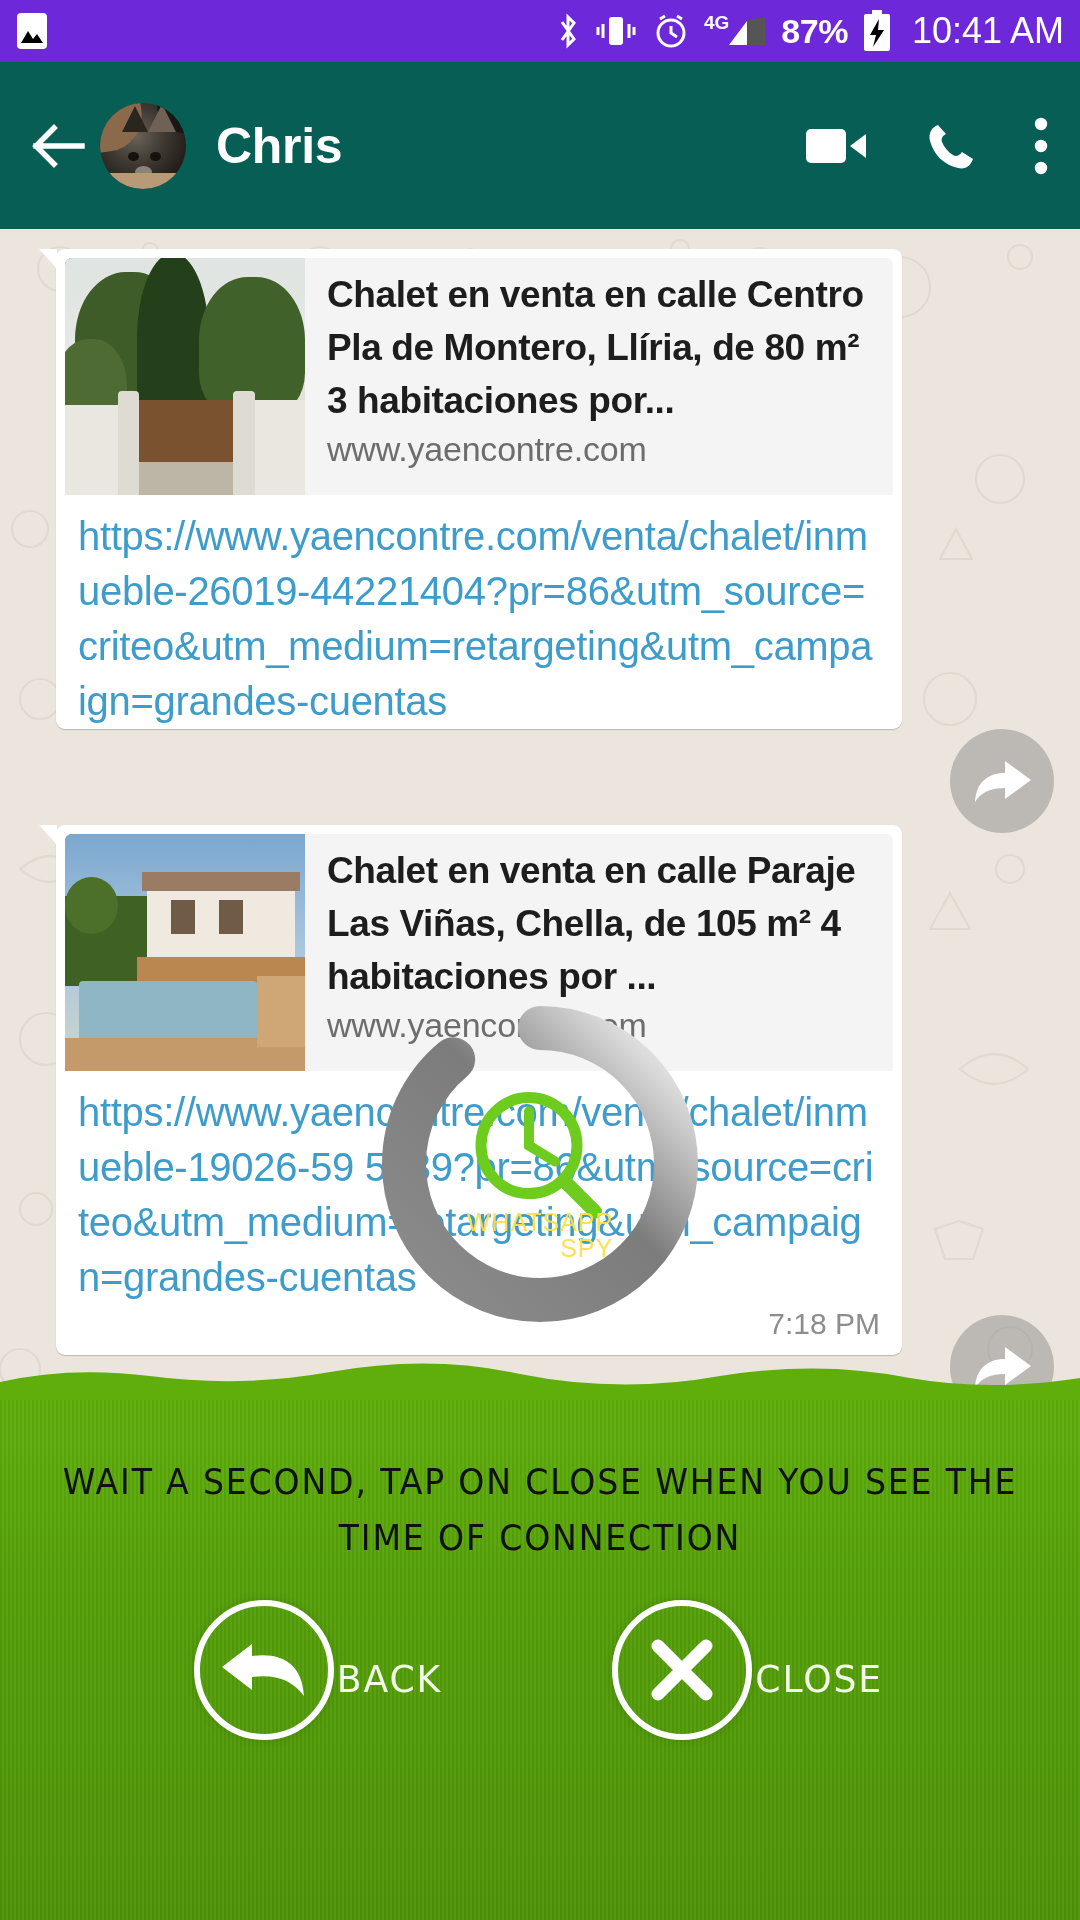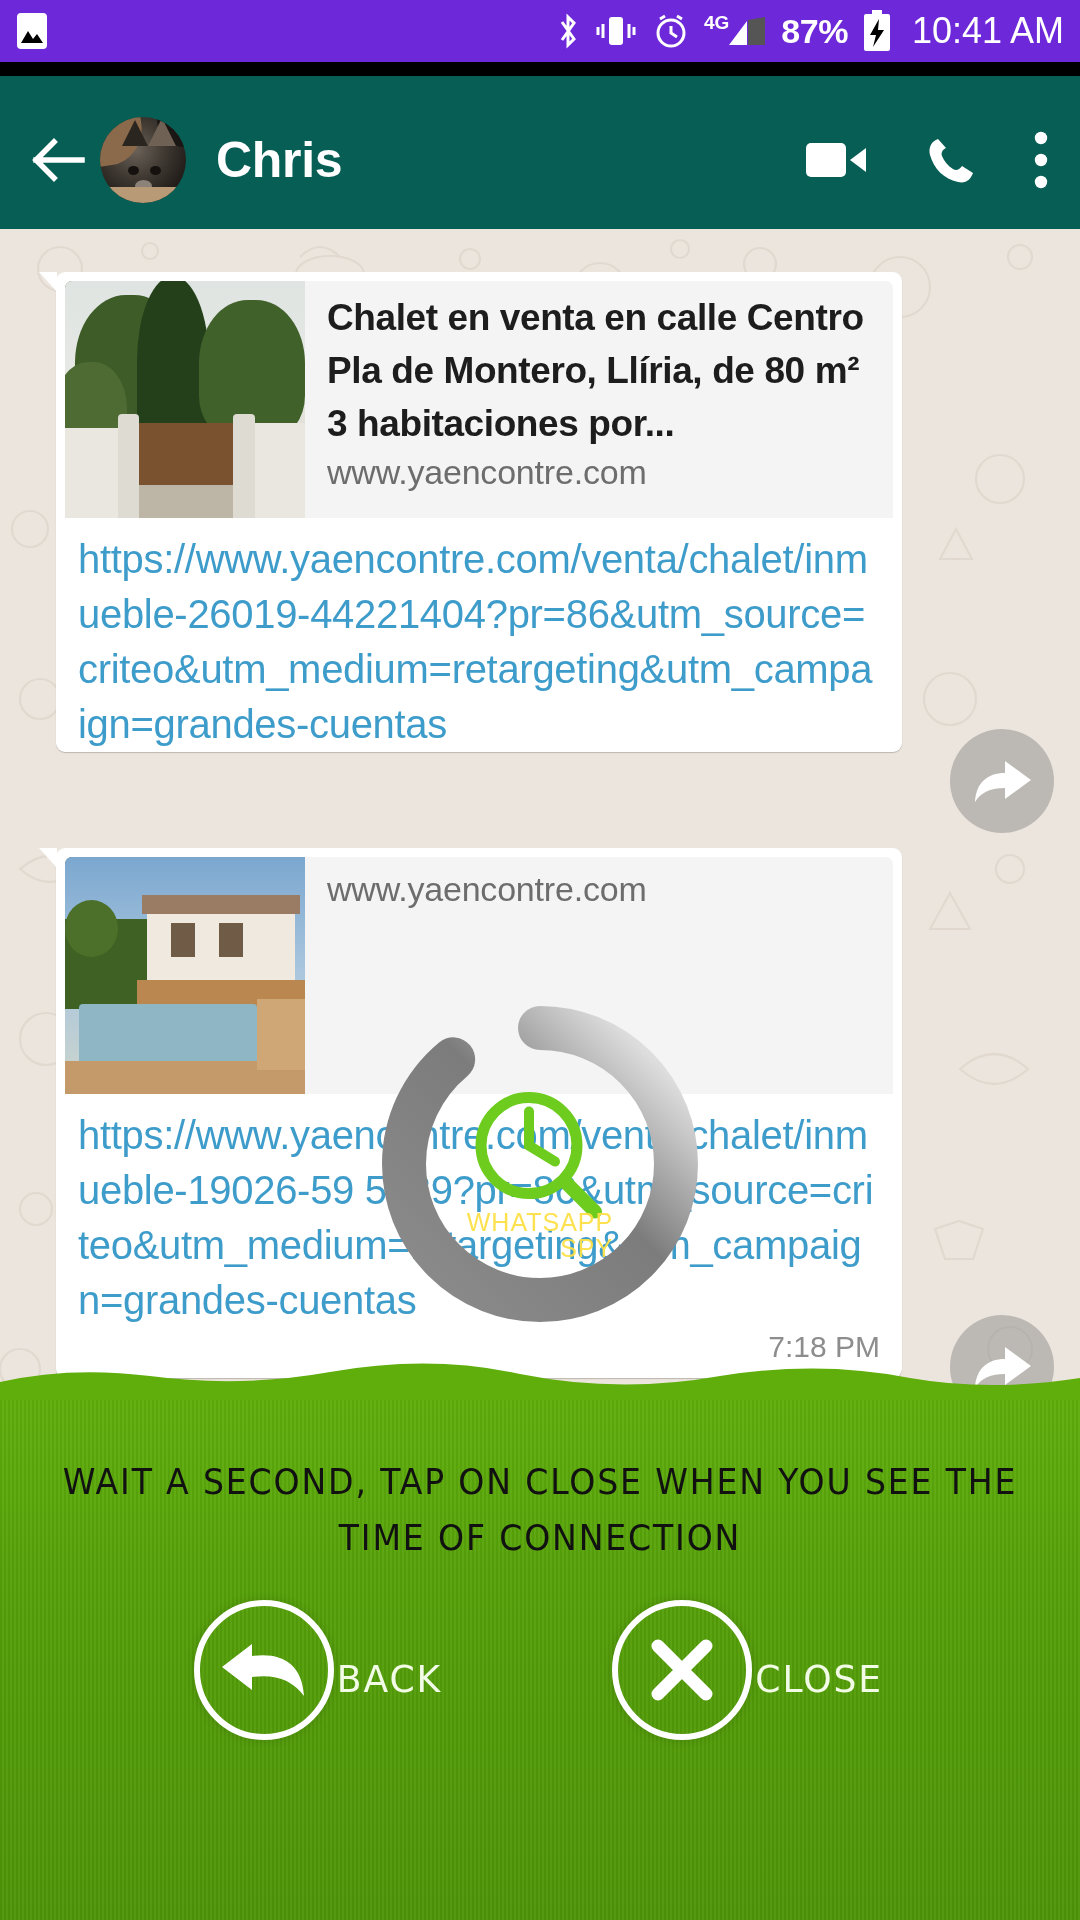--- a/index.html
+++ b/index.html
@@ -13,21 +13,21 @@
   }
   .sb-left{ display:flex; align-items:center; gap:10px; }
   .sb-right{ margin-left:auto; display:flex; align-items:center; gap:14px; }
   .sb-icon{ display:flex; align-items:center; justify-content:center; }
   .sb-pct{ color:#fff; font-size:34px; font-weight:700; letter-spacing:-0.5px; }
   .sb-time{ color:#fff; font-size:36px; font-weight:400; letter-spacing:0px; margin-left:6px;}
   .net-4g{ color:#fff; font-size:19px; font-weight:700; position:relative; top:-8px; }
 
   
   .wa-header{
-    position:absolute; top:76px; left:0; width:1080px; height:167px;
+    position:absolute; top:62px; left:0; width:1080px; height:167px;
     background:#075E55; display:flex; align-items:center; padding:0 26px;
   }
   .back-arrow{ width:64px; height:64px; flex:0 0 auto; margin-right:10px; }
   .avatar{
     width:86px; height:86px; border-radius:50%; flex:0 0 auto;
     background:radial-gradient(circle at 42% 38%, #6b6259 0%, #403a33 38%, #241f1b 70%, #14110f 100%);
     overflow:hidden; position:relative;
   }
   .avatar .furA{ position:absolute; left:-8%; top:-6%; width:58%; height:62%;
     background:#8a6a4a; border-radius:0 0 70% 10%; transform:rotate(-8deg); }
@@ -53,21 +53,20 @@
     position:absolute; top:229px; left:0; width:1080px; height:1691px;
     background:#ECE5DD; overflow:hidden;
   }
   .doodles{ position:absolute; inset:0; opacity:.30; }
 
   .msg{
     position:absolute; left:56px; width:846px;
     background:#fff; border-radius:9px;
     box-shadow:0 1px 1px rgba(0,0,0,.20);
     padding:0;
-    margin-top:23px;
   }
   .msg::before{
     content:""; position:absolute; left:-17px; top:0;
     border-top:0 solid transparent;
     border-right:18px solid #fff;
     border-bottom:20px solid transparent;
   }
   .msg1{ top:20px; }
   .msg2{ top:596px; }
 
@@ -328,20 +327,21 @@
         <i class="t2house" style="left:34%;top:20%;width:62%;height:40%;"></i>
         <i class="t2roof" style="left:32%;top:16%;width:66%;height:8%;"></i>
         <i class="t2deck" style="left:30%;top:52%;width:70%;height:12%;background:#b9874f;"></i>
         <i class="t2pool" style="left:6%;top:62%;width:74%;height:26%;border-radius:4px;"></i>
         <i class="t2deck" style="left:0;top:86%;width:100%;height:14%;"></i>
         <i class="t2deck" style="left:80%;top:60%;width:20%;height:30%;background:#cfa776;"></i>
         <i class="t2house" style="left:44%;top:28%;width:10%;height:14%;background:#6f5b46;"></i>
         <i class="t2house" style="left:64%;top:28%;width:10%;height:14%;background:#6f5b46;"></i>
       </div>
       <div class="preview-body">
+        <div class="pv-title">Chalet en venta en calle Paraje Las Viñas, Chella, de 105 m² 4 habitaciones por ...</div>
         <div class="pv-domain">www.yaencontre.com</div>
       </div>
     </div>
     <div class="msg-url">https://www.yaencontre.com/venta/chalet/inmueble-19026-59 5839?pr=86&amp;utm_source=criteo&amp;utm_medium=retargeting&amp;utm_campaign=grandes-cuentas</div>
     <div class="msg-time">7:18 PM</div>
   </div>
 
   <div class="fwd fwd2">
     <svg width="62" height="52" viewBox="0 0 62 52">
       <path d="M34 6 L60 25 L34 44 L34 33 C20 33 10 37 4 47 C5 28 16 18 34 18 Z" fill="#fff"></path>

